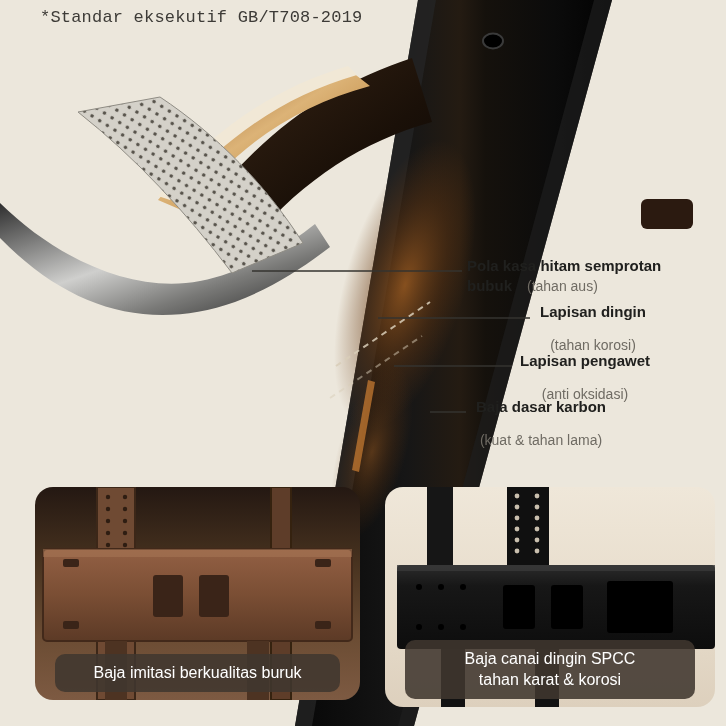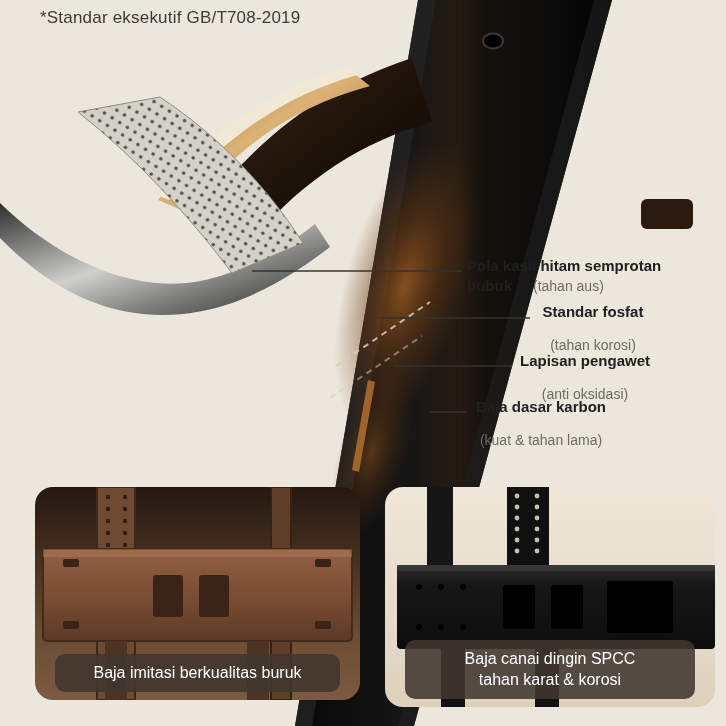--- a/index.html
+++ b/index.html
@@ -3,32 +3,32 @@
 <meta charset="utf-8">
 <style>
   html,body{margin:0;padding:0;}
   .stage{
     position:relative;width:726px;height:726px;overflow:hidden;
     background:#ece7dc;
     font-family:"Liberation Sans", sans-serif;
   }
   .note{
     position:absolute;left:40px;top:8px;
-    font-size:17px;color:#3d3b37;letter-spacing:.2px;
+    font-size:17px;color:#3d3b37;letter-spacing:.2px;font-family:Liberation Mono, monospace;
   }
   .art{position:absolute;left:0;top:0;z-index:1;}
   .swatch{
     position:absolute;left:641px;top:199px;width:52px;height:30px;
     border-radius:6px;background:#2b1a10;z-index:3;
   }
   .callout{position:absolute;z-index:4;font-size:15px;color:#20201e;line-height:1.3;}
   .callout .t{font-weight:700;}
   .callout .s{color:#6f6b63;font-weight:400;font-size:14px;}
   .c1{left:467px;top:256px;width:205px;text-align:left;}
-  .c1 .s{margin-left:21px;}
+  .c1 .s{margin-left:15px;}
   .c2{left:518px;top:302px;width:150px;text-align:center;}
   .c3{left:500px;top:351px;width:170px;text-align:center;}
   .c4{left:452px;top:397px;width:178px;text-align:center;}
   .c2 .t,.c3 .t,.c4 .t{display:block;}
   .c2 .s,.c3 .s,.c4 .s{display:block;margin-top:14px;}
   .card{
     position:absolute;border-radius:18px;overflow:hidden;z-index:5;
   }
   .card-left{left:35px;top:487px;width:325px;height:213px;
     background:linear-gradient(180deg,#241812 0%,#47321f 35%,#6b4c33 70%,#7d5a42 100%);}
@@ -122,21 +122,21 @@
       <line x1="430" y1="412" x2="466" y2="412"></line>
     </g>
   </svg>
 
   <div class="swatch" style="background: rgb(43, 26, 16);"></div>
 
   <div class="callout c1">
     <span class="t">Pola kasa hitam semprotan bubuk</span><span class="s">(tahan aus)</span>
   </div>
   <div class="callout c2">
-    <span class="t">Standar fosfat</span>
+    <span class="t">Lapisan dingin</span>
     <span class="s">(tahan korosi)</span>
   </div>
   <div class="callout c4">
     <span class="t">Baja dasar karbon</span>
     <span class="s">(kuat &amp; tahan lama)</span>
   </div>
   <div class="callout c3">
     <span class="t">Lapisan pengawet</span>
     <span class="s">(anti oksidasi)</span>
   </div>

